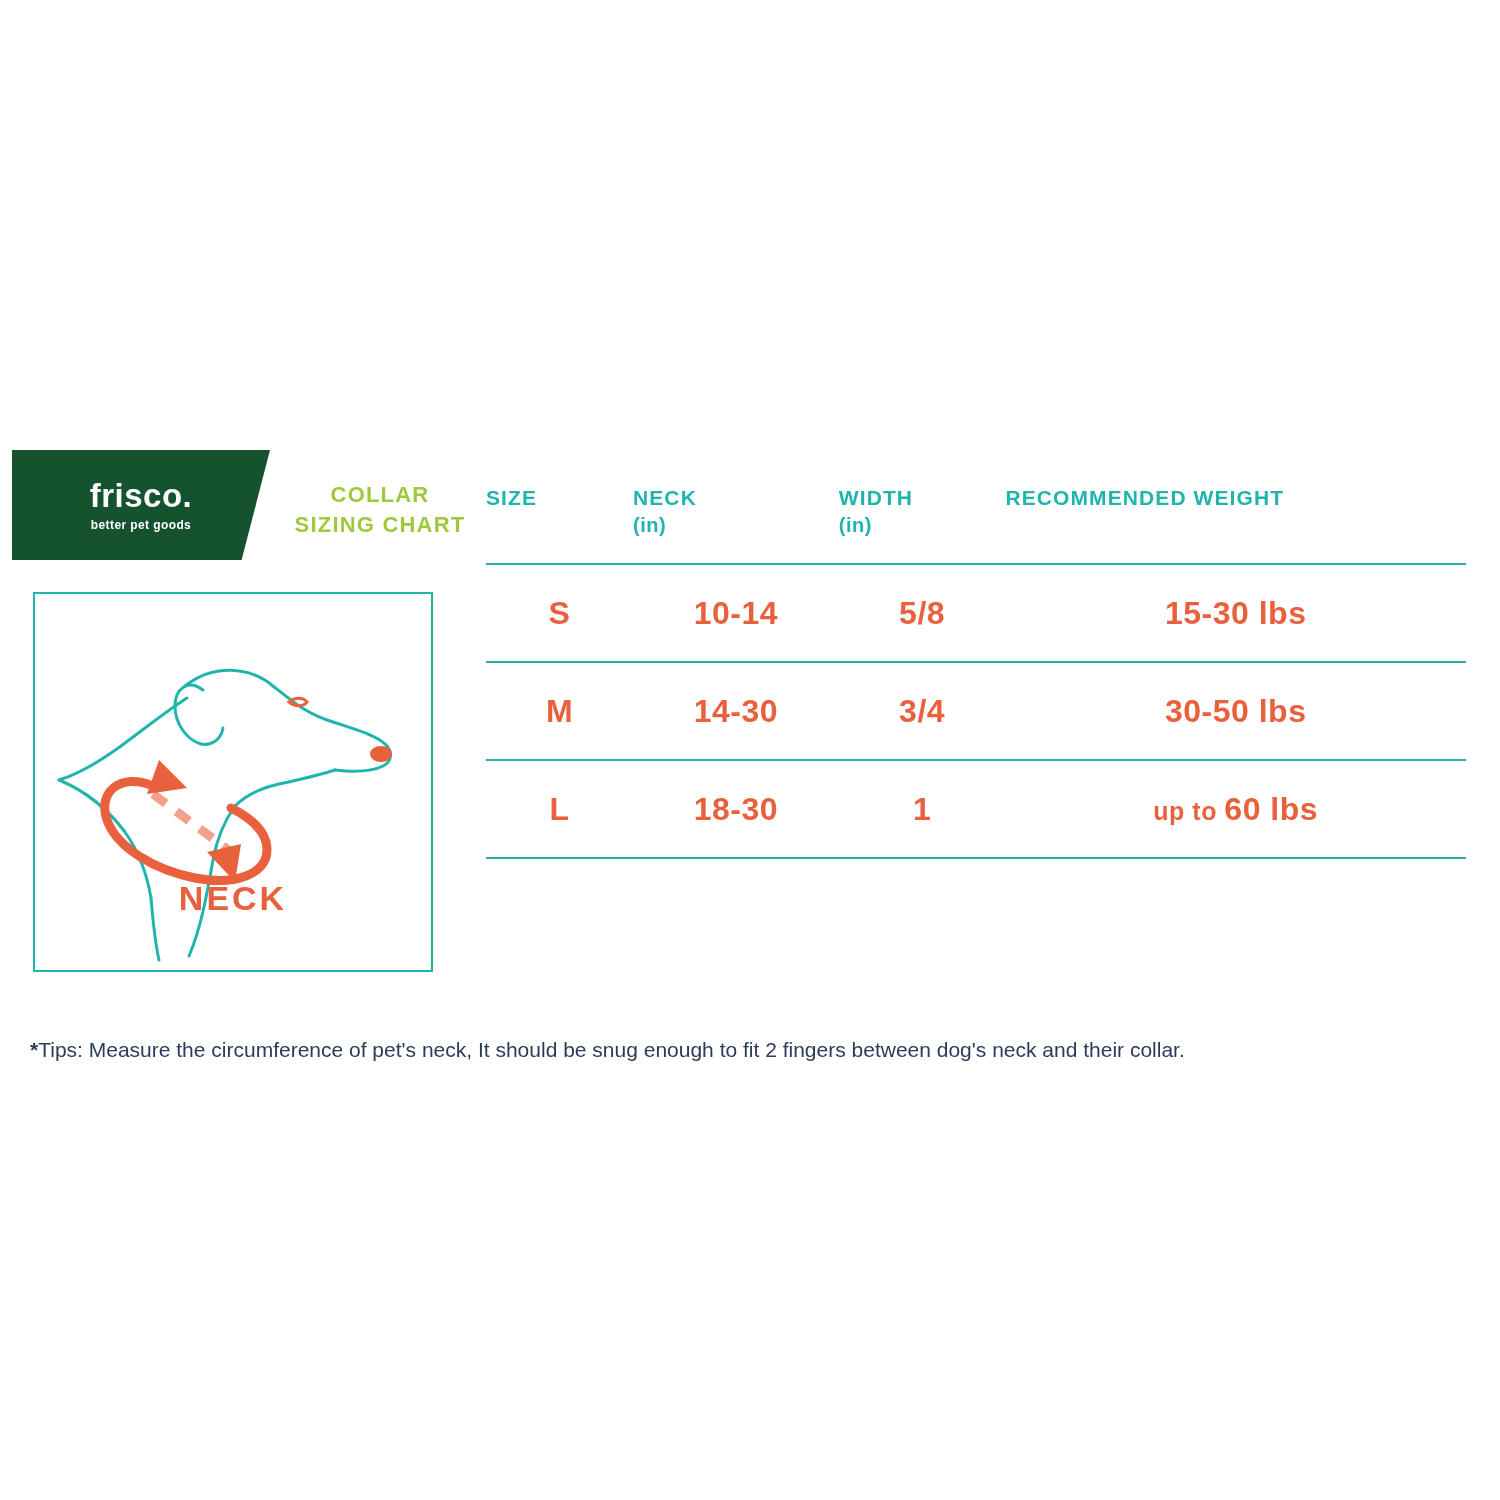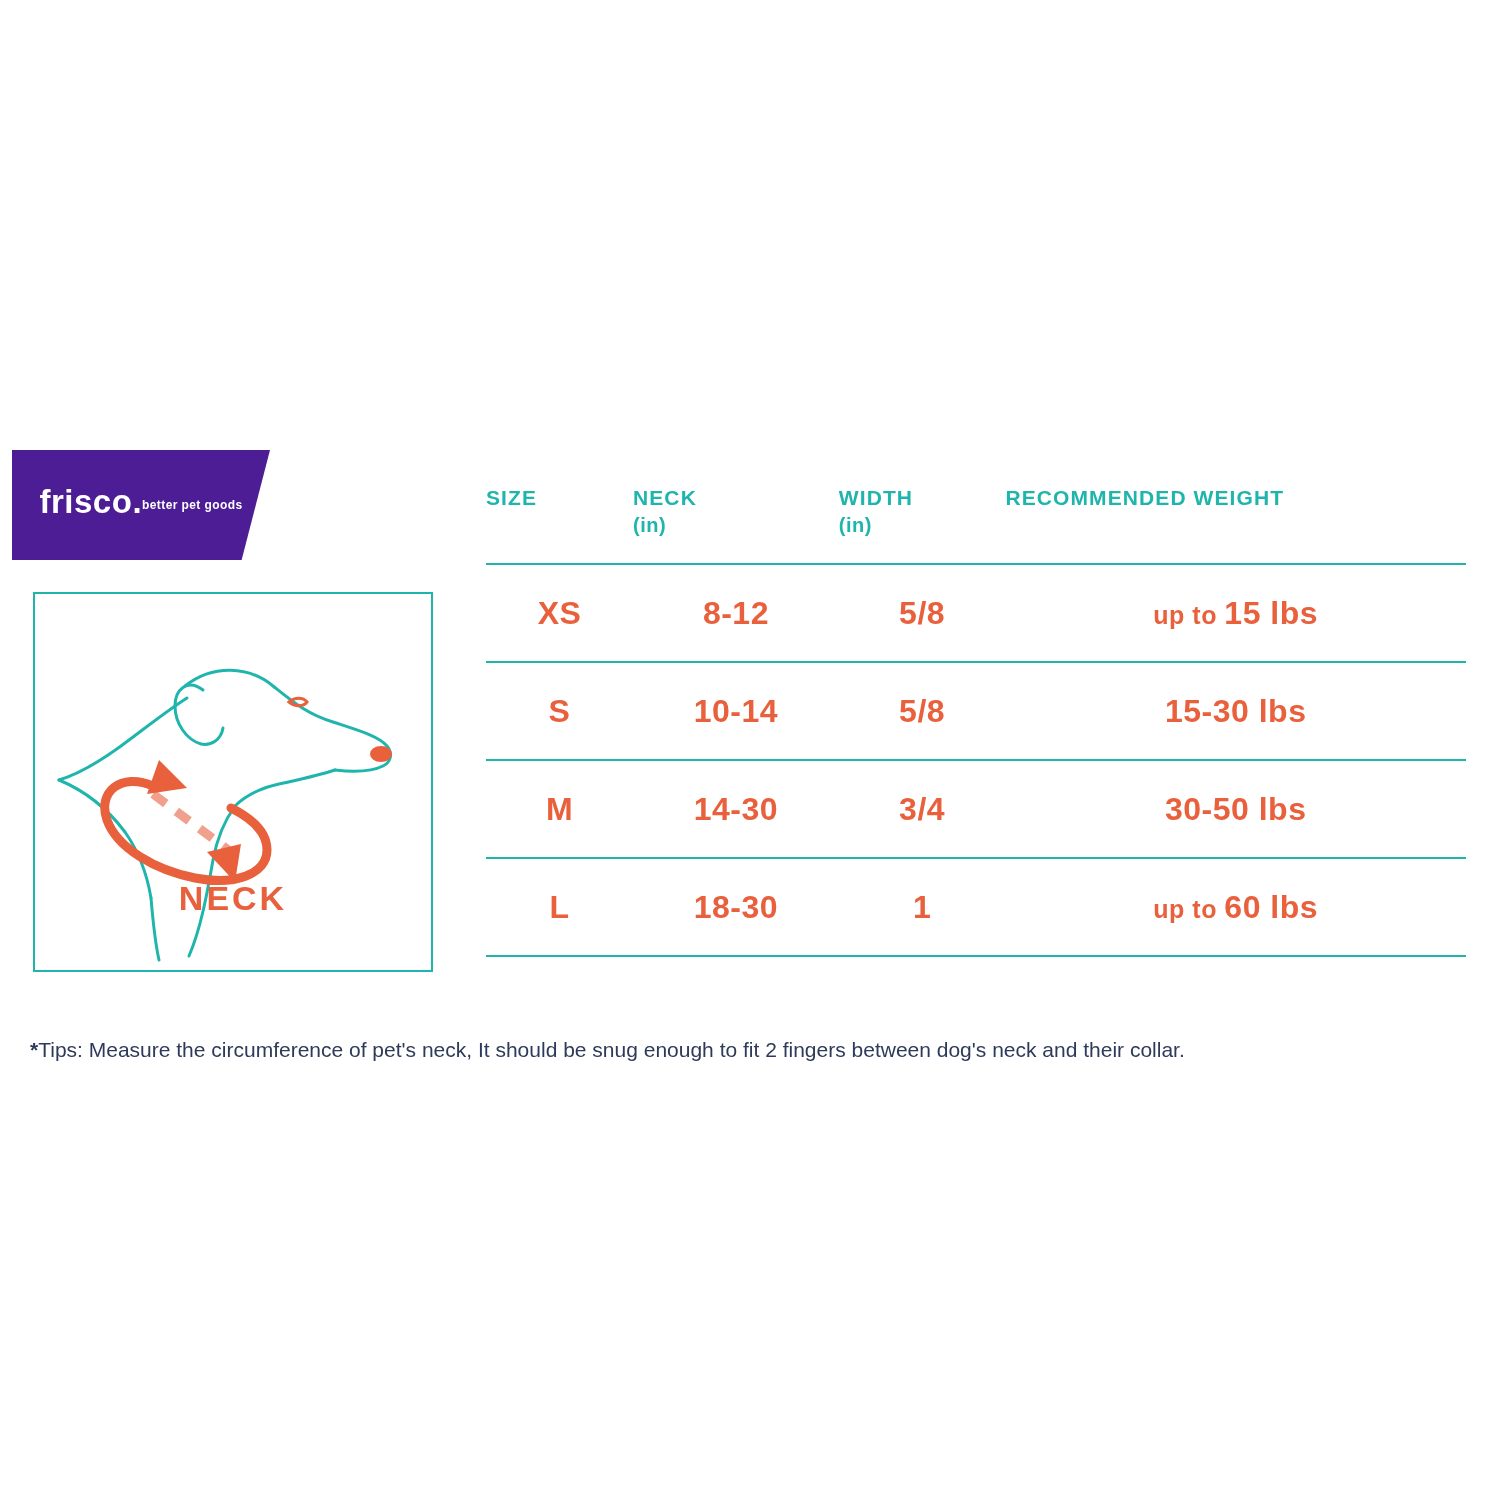--- a/index.html
+++ b/index.html
@@ -23,23 +23,24 @@
     height: 1500px;
   }
 
   
   .brand-badge {
     position: absolute;
     left: 12px;
     top: 450px;
     width: 258px;
     height: 110px;
-    background: #4c1d95;
+    background: #14532d;
     clip-path: polygon(0 0, 100% 0, 89% 100%, 0 100%);
     display: flex;
+    flex-direction: column;
     align-items: center;
     justify-content: center;
     color: #ffffff;
   }
   .brand-name {
     font-size: 33px;
     font-weight: bold;
     letter-spacing: 0.5px;
     line-height: 1;
     margin-bottom: 7px;
@@ -159,20 +160,24 @@
 </head>
 <body>
 
 <div id="sheet">
 
   <div class="brand-badge">
     <div class="brand-name">frisco.</div>
     <div class="brand-tag">better pet goods</div>
   </div>
 
+  <div class="chart-title">
+    <div>COLLAR</div>
+    <div>SIZING CHART</div>
+  </div>
 
   <div class="illus-box">
     <svg width="396" height="376" viewBox="0 0 396 376">
       <g fill="none" stroke="#1fb5ad" stroke-width="3" stroke-linecap="round" stroke-linejoin="round">
 
         <path d="M150 92 C 178 70, 214 72, 238 92 C 258 108, 272 120, 298 128 C 322 136, 344 142, 352 152 C 358 160, 356 168, 348 172 C 336 178, 318 178, 300 176"></path>
 
         <path d="M168 96 C 152 84, 140 96, 140 112 C 140 130, 152 146, 166 150 C 176 152, 186 146, 188 134"></path>
 
         <path d="M300 176 C 282 182, 262 186, 244 190 C 226 194, 212 200, 200 212"></path>
@@ -218,26 +223,20 @@
             <span>WIDTH</span>
             <span class="unit">(in)</span>
           </th>
           <th class="col-weight">
             <span>RECOMMENDED WEIGHT</span>
           </th>
         </tr>
       </thead>
       <tbody>
         <tr>
-          <td>XS</td>
-          <td>8-12</td>
-          <td>5/8</td>
-          <td class="weight-cell"><span class="small">up to </span><span>15 lbs</span></td>
-        </tr>
-        <tr>
           <td>S</td>
           <td>10-14</td>
           <td>5/8</td>
           <td class="weight-cell"><span class="small"></span><span>15-30 lbs</span></td>
         </tr>
         <tr>
           <td>M</td>
           <td>14-30</td>
           <td>3/4</td>
           <td class="weight-cell"><span class="small"></span><span>30-50 lbs</span></td>

